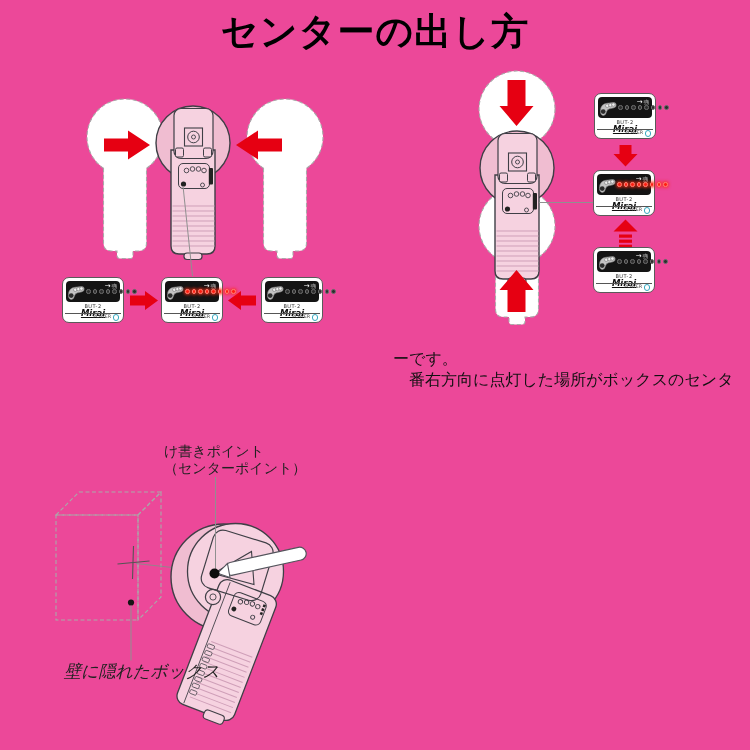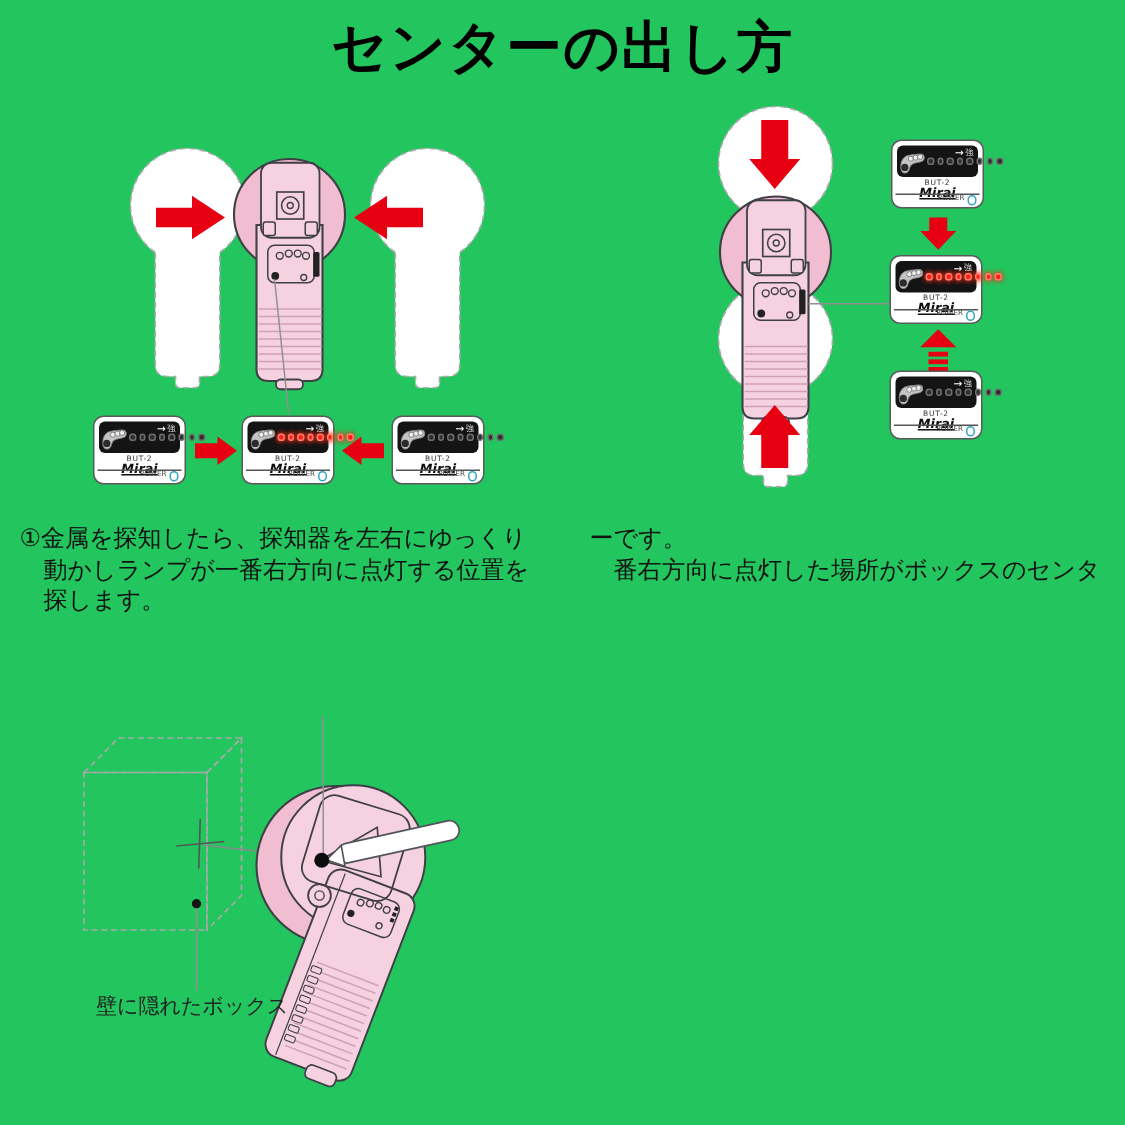--- a/index.html
+++ b/index.html
@@ -1,31 +1,31 @@
 <!DOCTYPE html>
 <html style="--arrow-red: #e60012; --led-on: #ff2013; --pink-light: #f6d2e0; --pink-mid: #f0bdd1; --ridge: #cf9fb8; --power-ring: #35a8c0;"><head>
 <meta charset="utf-8">
 <style>
   html,body{margin:0;padding:0;background:#fff;}
-  #stage{position:relative;width:750px;height:750px;background:#22c55e;overflow:hidden;
+  #stage{position:relative;width:750px;height:750px;background:#ec4899;overflow:hidden;
          font-family:"DejaVu Sans",sans-serif;color:#111;}
   #art{position:absolute;left:0;top:0;}
 
   .title{position:absolute;top:7px;left:0;width:750px;text-align:center;
          font-size:37px;font-weight:700;letter-spacing:1px;color:#000;}
 
   .caption{position:absolute;font-size:16px;line-height:20.5px;color:#111;white-space:nowrap;}
   .caption .cap-line{display:block;}
   .caption .cap-line:not(:first-child){padding-left:16px;}
   #step1{left:13px;top:349px;}
   #step2{left:393px;top:349px;}
 
   .small-label{position:absolute;font-size:14px;line-height:16.5px;color:#222;white-space:nowrap;}
   #marking-label{left:164px;top:443px;}
-  #hiddenbox-label{left:64px;top:663px;font-size:14px;}
+  #hiddenbox-label{left:64px;top:663px;font-size:17px;font-style:italic;}
 
   
   .panel{position:absolute;width:62px;height:46px;background:#fff;border:1.6px solid #5a5a5a;
          border-radius:7px;box-sizing:border-box;}
   .pdisp{position:absolute;left:3px;top:3px;right:3px;height:21px;background:#141414;border-radius:4px;}
   .pblob{position:absolute;left:1px;top:2px;}
   .pleds{position:absolute;left:20px;top:8px;display:flex;gap:2.1px;}
   .led{width:4.5px;height:4.5px;border-radius:50%;box-sizing:border-box;}
   .led.off{background:#2e2e2e;border:1px solid #6f6f6f;}
   .led.on{background:var(--led-on,#ff2013);border:1px solid #ff8276;box-shadow:0 0 3px 1px rgba(255,45,20,.75);}
@@ -366,24 +366,23 @@
           <span class="pArrow">→</span>
           <span>強</span>
         </div>
       </div>
       <div class="pmodel">BUT-2</div>
       <div class="pbrand">Mirai</div>
       <div class="pdivider"></div>
       <div class="ppower">POWER<span class="ppower-ic"></span></div>
     </div>
 
-  <div id="step1" class="caption">
-    <span class="cap-line">①金属を探知したら、探知器を左右にゆっくり</span>
-    <span class="cap-line">動かしランプが一番右方向に点灯する位置を</span>
-    <span class="cap-line">探します。</span>
-  </div>
   <div id="step2" class="caption">
     <span class="cap-line">ーです。</span>
     <span class="cap-line">番右方向に点灯した場所がボックスのセンタ</span>
   </div>
 
+  <div id="marking-label" class="small-label">
+    <span class="cap-line">け書きポイント</span>
+    <span class="cap-line" style="display:block">（センターポイント）</span>
+  </div>
   <div id="hiddenbox-label" class="small-label">壁に隠れたボックス</div>
 </div>
 
 </body></html>

